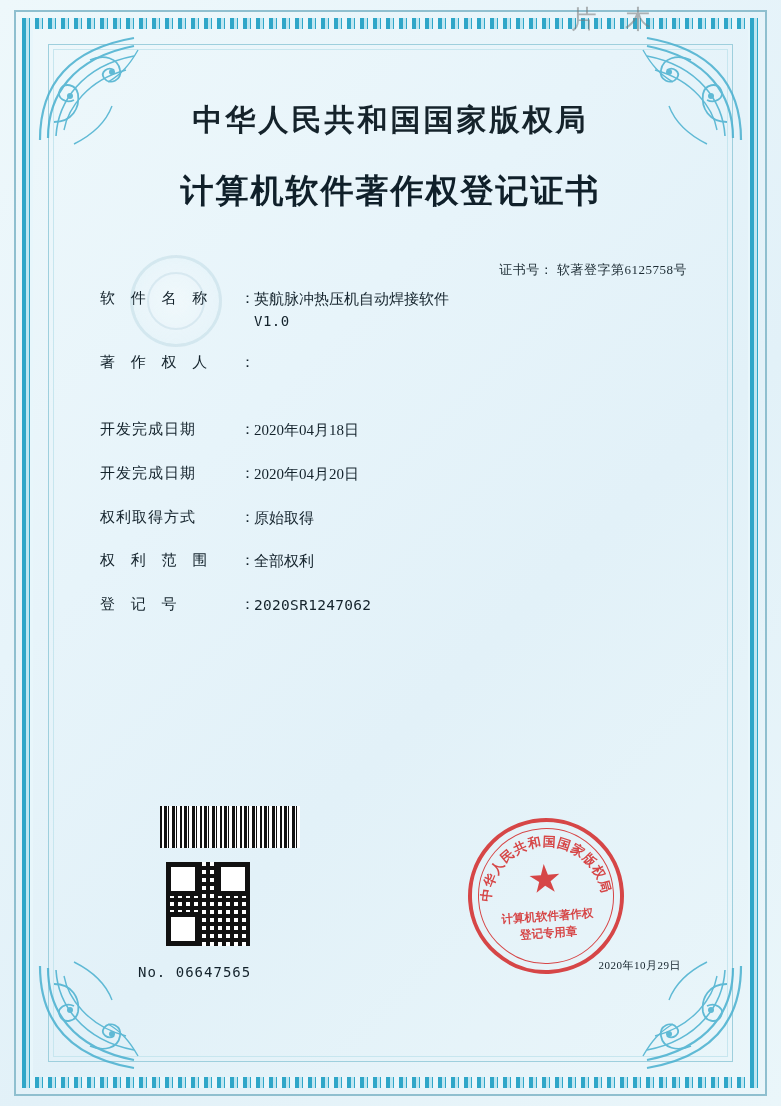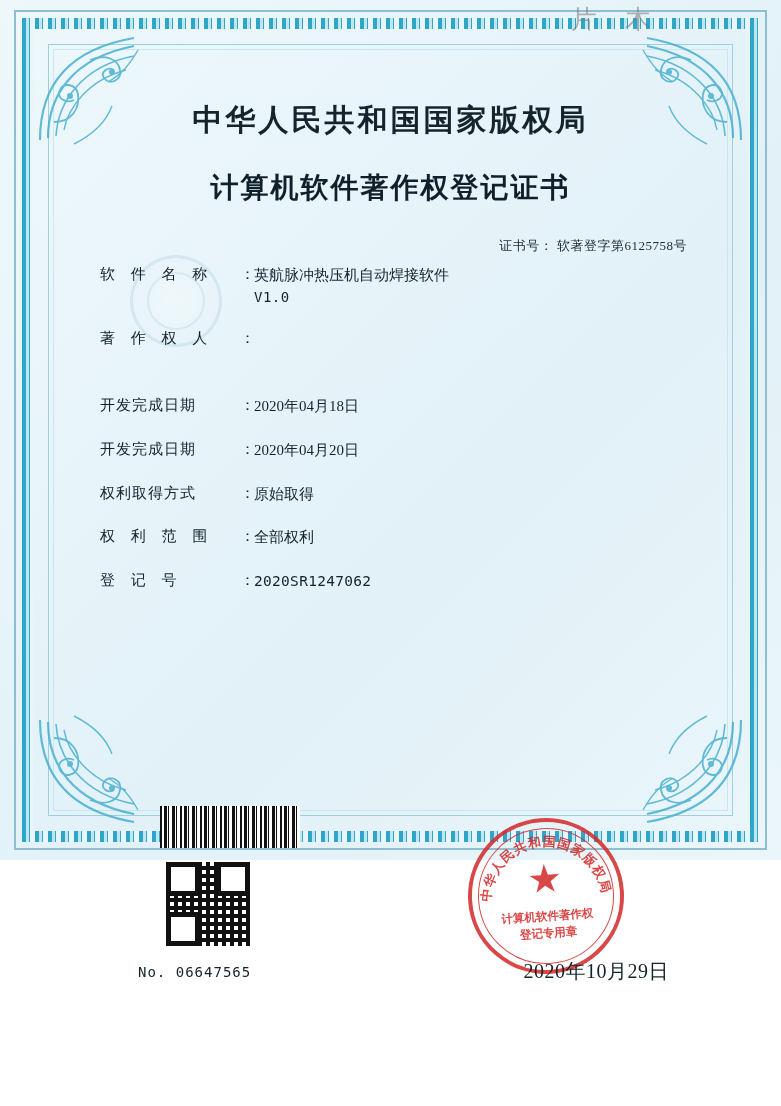--- a/index.html
+++ b/index.html
@@ -13,21 +13,21 @@
     font-family: "Liberation Serif", "DejaVu Serif", serif;
     position: relative;
     overflow: hidden;
   }
 
   
   .page {
     position: absolute;
     left: 0; top: 0;
     width: 781px;
-    height: 860px;
+    height: 1106px;
     background: linear-gradient(135deg, #eef8fb 0%, #e7f4fa 35%, #e2f1f8 60%, #eaf6fa 100%);
   }
 
   
   .frame-outer {
     position: absolute;
     left: 14px; top: 10px; right: 14px; bottom: 10px;
     border: 2px solid #8fbfcf;
   }
   .frame-greek {
@@ -96,33 +96,33 @@
   .title-main {
     text-align: center;
     font-size: 30px;
     letter-spacing: 3px;
     color: #15232b;
     font-weight: bold;
     font-family: "DejaVu Serif", "Liberation Serif", serif;
   }
   .title-sub {
     text-align: center;
-    font-size: 28px;
+    font-size: 33px;
     letter-spacing: 2px;
     color: #10202a;
     font-weight: bold;
     margin-top: 28px;
     font-family: Liberation Sans, sans-serif;
   }
 
   .cert-no {
     text-align: right;
     font-size: 13px;
     color: #1c2b33;
-    margin-top: 30px;
+    margin-top: 47px;
     padding-right: 24px;
     letter-spacing: 0.5px;
   }
 
   .fields {
     margin-top: 10px;
     padding-left: 30px;
   }
   .field-row {
     display: flex;
@@ -278,23 +278,23 @@
     position: absolute;
     left: 138px;
     top: 964px;
     font-size: 14px;
     color: #13222b;
     font-family: "DejaVu Sans Mono", "Liberation Mono", monospace;
     letter-spacing: 1px;
   }
   .footer-date {
     position: absolute;
-    right: 112px;
+    right: 100px;
     top: 958px;
-    font-size: 20px;
+    font-size: 11px;
     color: #13222b;
     letter-spacing: 0.5px;
   }
 
   
   .handwriting {
     position: absolute;
     right: 120px;
     top: 2px;
     font-size: 26px;

